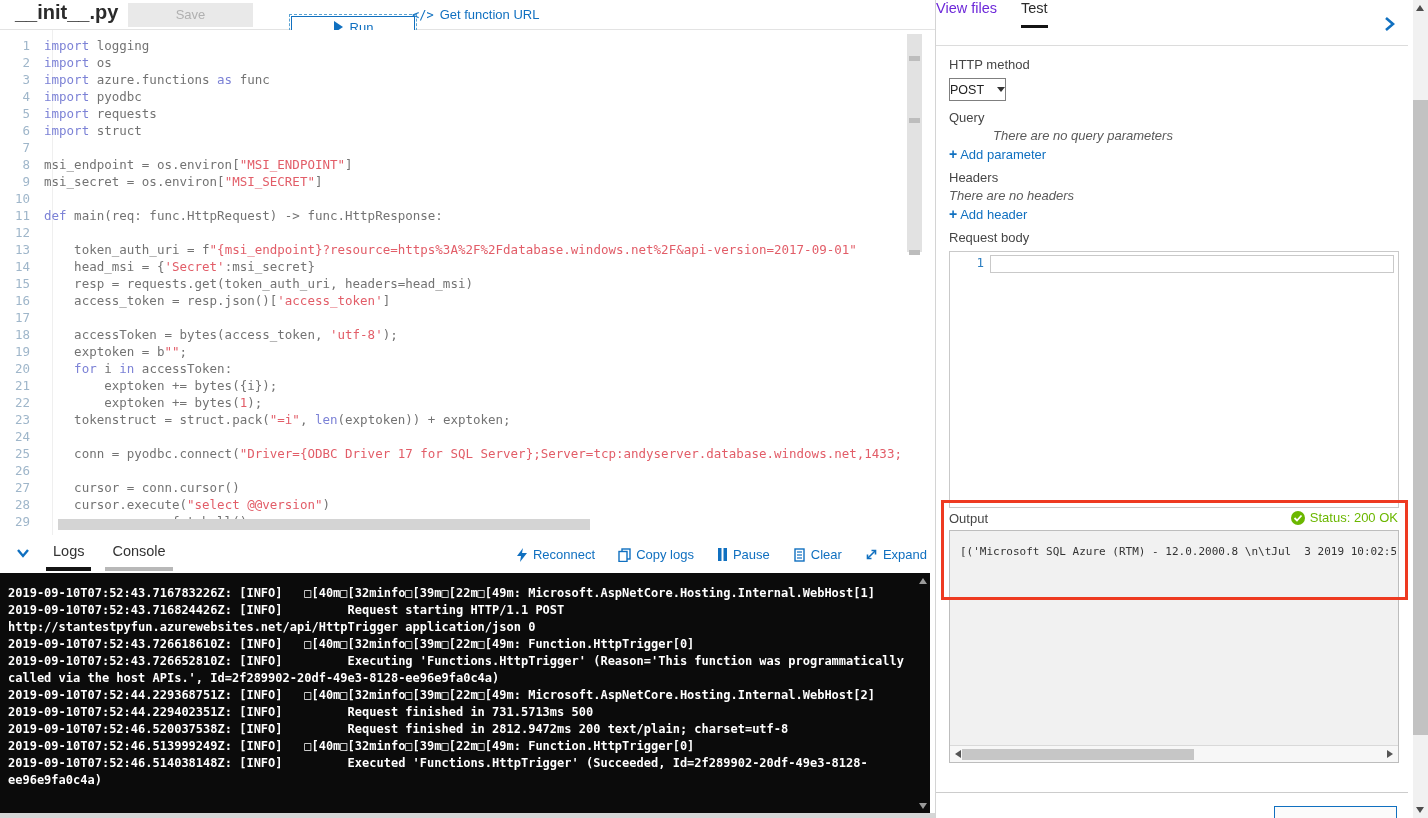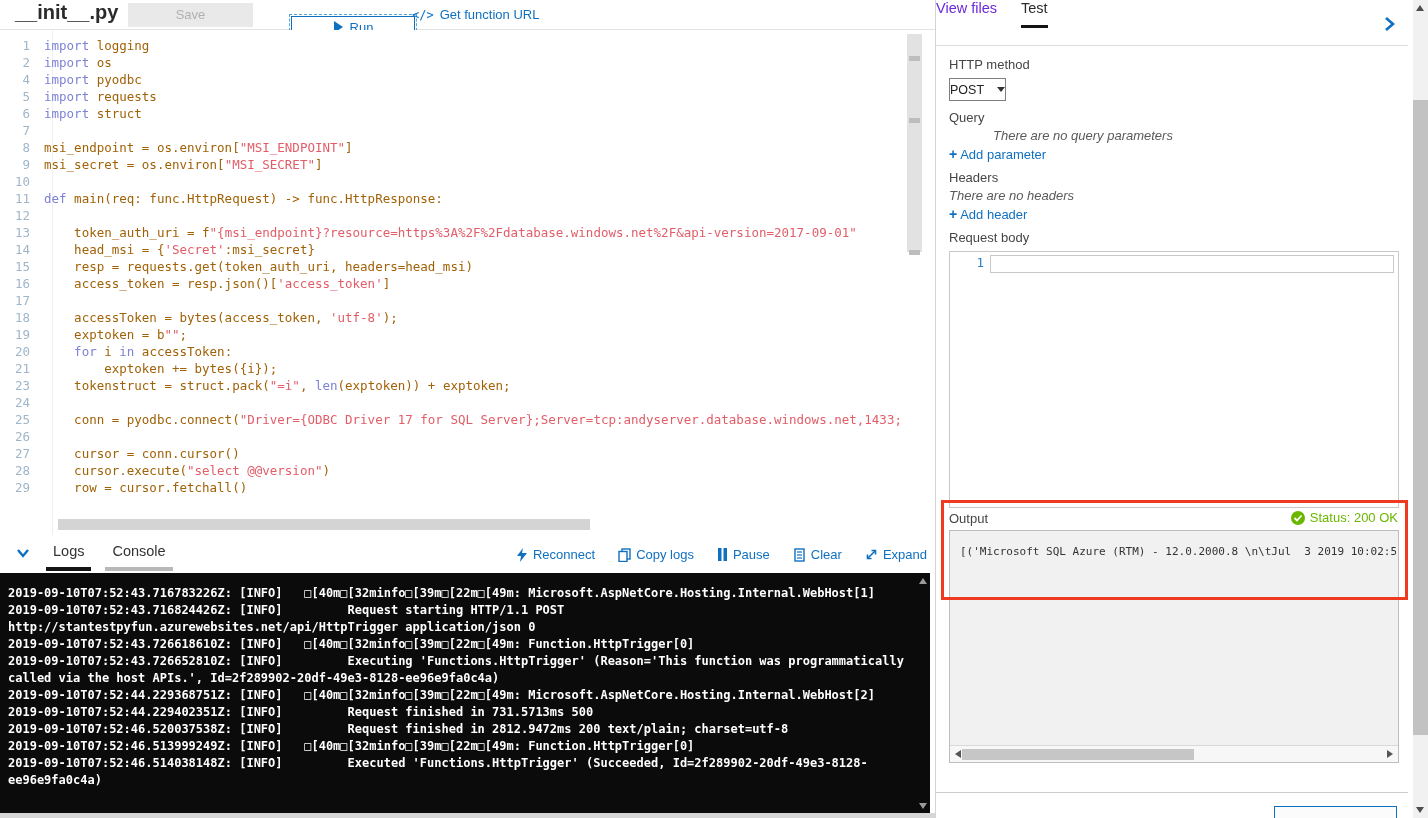--- a/index.html
+++ b/index.html
@@ -18,21 +18,21 @@
                    justify-content:center; gap:7px; color:#1070c0; font-size:13px; background:#fff; }
   #get-url { left:412px; top:7px; color:#1070c0; font-size:13px; display:flex; gap:6px; align-items:center; }
   .code-glyph { font-family:"DejaVu Sans Mono", monospace; font-size:12px; }
 
   
   #editor { left:0; top:30px; width:935px; height:505px; overflow:hidden; background:#fff; }
   #code-lines { position:absolute; left:0; top:7px; right:0; }
   .cl { height:17px; line-height:17px; white-space:pre; font-family:"DejaVu Sans Mono", monospace; font-size:12.5px; }
   .ln { display:inline-block; width:44px; text-align:right; padding-right:14px; color:#9fb6ca; }
   .tk-k { color:#7c82d6; }
-  .tk-p { color:#a16207; }
+  .tk-p { color:#737373; }
   .tk-s { color:#e25d68; }
   .tk-n { color:#e25d68; }
   #gutter-line { left:52px; top:0; bottom:0; width:1px; background:#efefef; }
   #editor-vscroll { right:13px; top:2px; width:15px; height:497px; }
   #editor-vscroll .thumb { position:absolute; left:0; top:2px; width:15px; height:218px; background:#e2e2e2; }
   #editor-vscroll .mark { position:absolute; left:2px; width:11px; height:5px; background:#bdbdbd; }
   #editor-hscroll { left:58px; top:489px; width:532px; height:11px; background:#d4d4d4; }
 
   
   #logs-bar { left:0; top:535px; width:935px; height:38px; background:#fff; }
@@ -135,38 +135,40 @@
       <span class="code-glyph">&lt;/&gt;</span>
       <span>Get function URL</span>
     </div>
   </div>
 
   <div id="editor" class="abs">
     <div id="gutter-line" class="abs"></div>
     <div id="code-lines">
         <div class="cl"><span class="ln">1</span><span class="tk-k">import</span><span class="tk-p"> logging</span></div>
         <div class="cl"><span class="ln">2</span><span class="tk-k">import</span><span class="tk-p"> os</span></div>
+        <div class="cl"><span class="ln">3</span><span class="tk-k">import</span><span class="tk-p"> azure.functions </span><span class="tk-k">as</span><span class="tk-p"> func</span></div>
         <div class="cl"><span class="ln">4</span><span class="tk-k">import</span><span class="tk-p"> pyodbc</span></div>
         <div class="cl"><span class="ln">5</span><span class="tk-k">import</span><span class="tk-p"> requests</span></div>
         <div class="cl"><span class="ln">6</span><span class="tk-k">import</span><span class="tk-p"> struct</span></div>
         <div class="cl"><span class="ln">7</span></div>
         <div class="cl"><span class="ln">8</span><span class="tk-p">msi_endpoint = os.environ[</span><span class="tk-s">"MSI_ENDPOINT"</span><span class="tk-p">]</span></div>
         <div class="cl"><span class="ln">9</span><span class="tk-p">msi_secret = os.environ[</span><span class="tk-s">"MSI_SECRET"</span><span class="tk-p">]</span></div>
         <div class="cl"><span class="ln">10</span></div>
         <div class="cl"><span class="ln">11</span><span class="tk-k">def</span><span class="tk-p"> main(req: func.HttpRequest) -&gt; func.HttpResponse:</span></div>
         <div class="cl"><span class="ln">12</span></div>
         <div class="cl"><span class="ln">13</span><span class="tk-p">    token_auth_uri = f</span><span class="tk-s">"{msi_endpoint}?resource=https%3A%2F%2Fdatabase.windows.net%2F&amp;api-version=2017-09-01"</span></div>
         <div class="cl"><span class="ln">14</span><span class="tk-p">    head_msi = {</span><span class="tk-s">'Secret'</span><span class="tk-p">:msi_secret}</span></div>
         <div class="cl"><span class="ln">15</span><span class="tk-p">    resp = requests.get(token_auth_uri, headers=head_msi)</span></div>
         <div class="cl"><span class="ln">16</span><span class="tk-p">    access_token = resp.json()[</span><span class="tk-s">'access_token'</span><span class="tk-p">]</span></div>
         <div class="cl"><span class="ln">17</span></div>
         <div class="cl"><span class="ln">18</span><span class="tk-p">    accessToken = bytes(access_token, </span><span class="tk-s">'utf-8'</span><span class="tk-p">);</span></div>
         <div class="cl"><span class="ln">19</span><span class="tk-p">    exptoken = b</span><span class="tk-s">""</span><span class="tk-p">;</span></div>
         <div class="cl"><span class="ln">20</span><span class="tk-p">    </span><span class="tk-k">for</span><span class="tk-p"> i </span><span class="tk-k">in</span><span class="tk-p"> accessToken:</span></div>
         <div class="cl"><span class="ln">21</span><span class="tk-p">        exptoken += bytes({i});</span></div>
+        <div class="cl"><span class="ln">22</span><span class="tk-p">        exptoken += bytes(</span><span class="tk-n">1</span><span class="tk-p">);</span></div>
         <div class="cl"><span class="ln">23</span><span class="tk-p">    tokenstruct = struct.pack(</span><span class="tk-s">"=i"</span><span class="tk-p">, </span><span class="tk-k">len</span><span class="tk-p">(exptoken)) + exptoken;</span></div>
         <div class="cl"><span class="ln">24</span></div>
         <div class="cl"><span class="ln">25</span><span class="tk-p">    conn = pyodbc.connect(</span><span class="tk-s">"Driver={ODBC Driver 17 for SQL Server};Server=tcp:andyserver.database.windows.net,1433;</span></div>
         <div class="cl"><span class="ln">26</span></div>
         <div class="cl"><span class="ln">27</span><span class="tk-p">    cursor = conn.cursor()</span></div>
         <div class="cl"><span class="ln">28</span><span class="tk-p">    cursor.execute(</span><span class="tk-s">"select @@version"</span><span class="tk-p">)</span></div>
         <div class="cl"><span class="ln">29</span><span class="tk-p">    row = cursor.fetchall()</span></div>
       </div>
     <div id="editor-vscroll" class="abs">
       <div class="thumb"></div>

